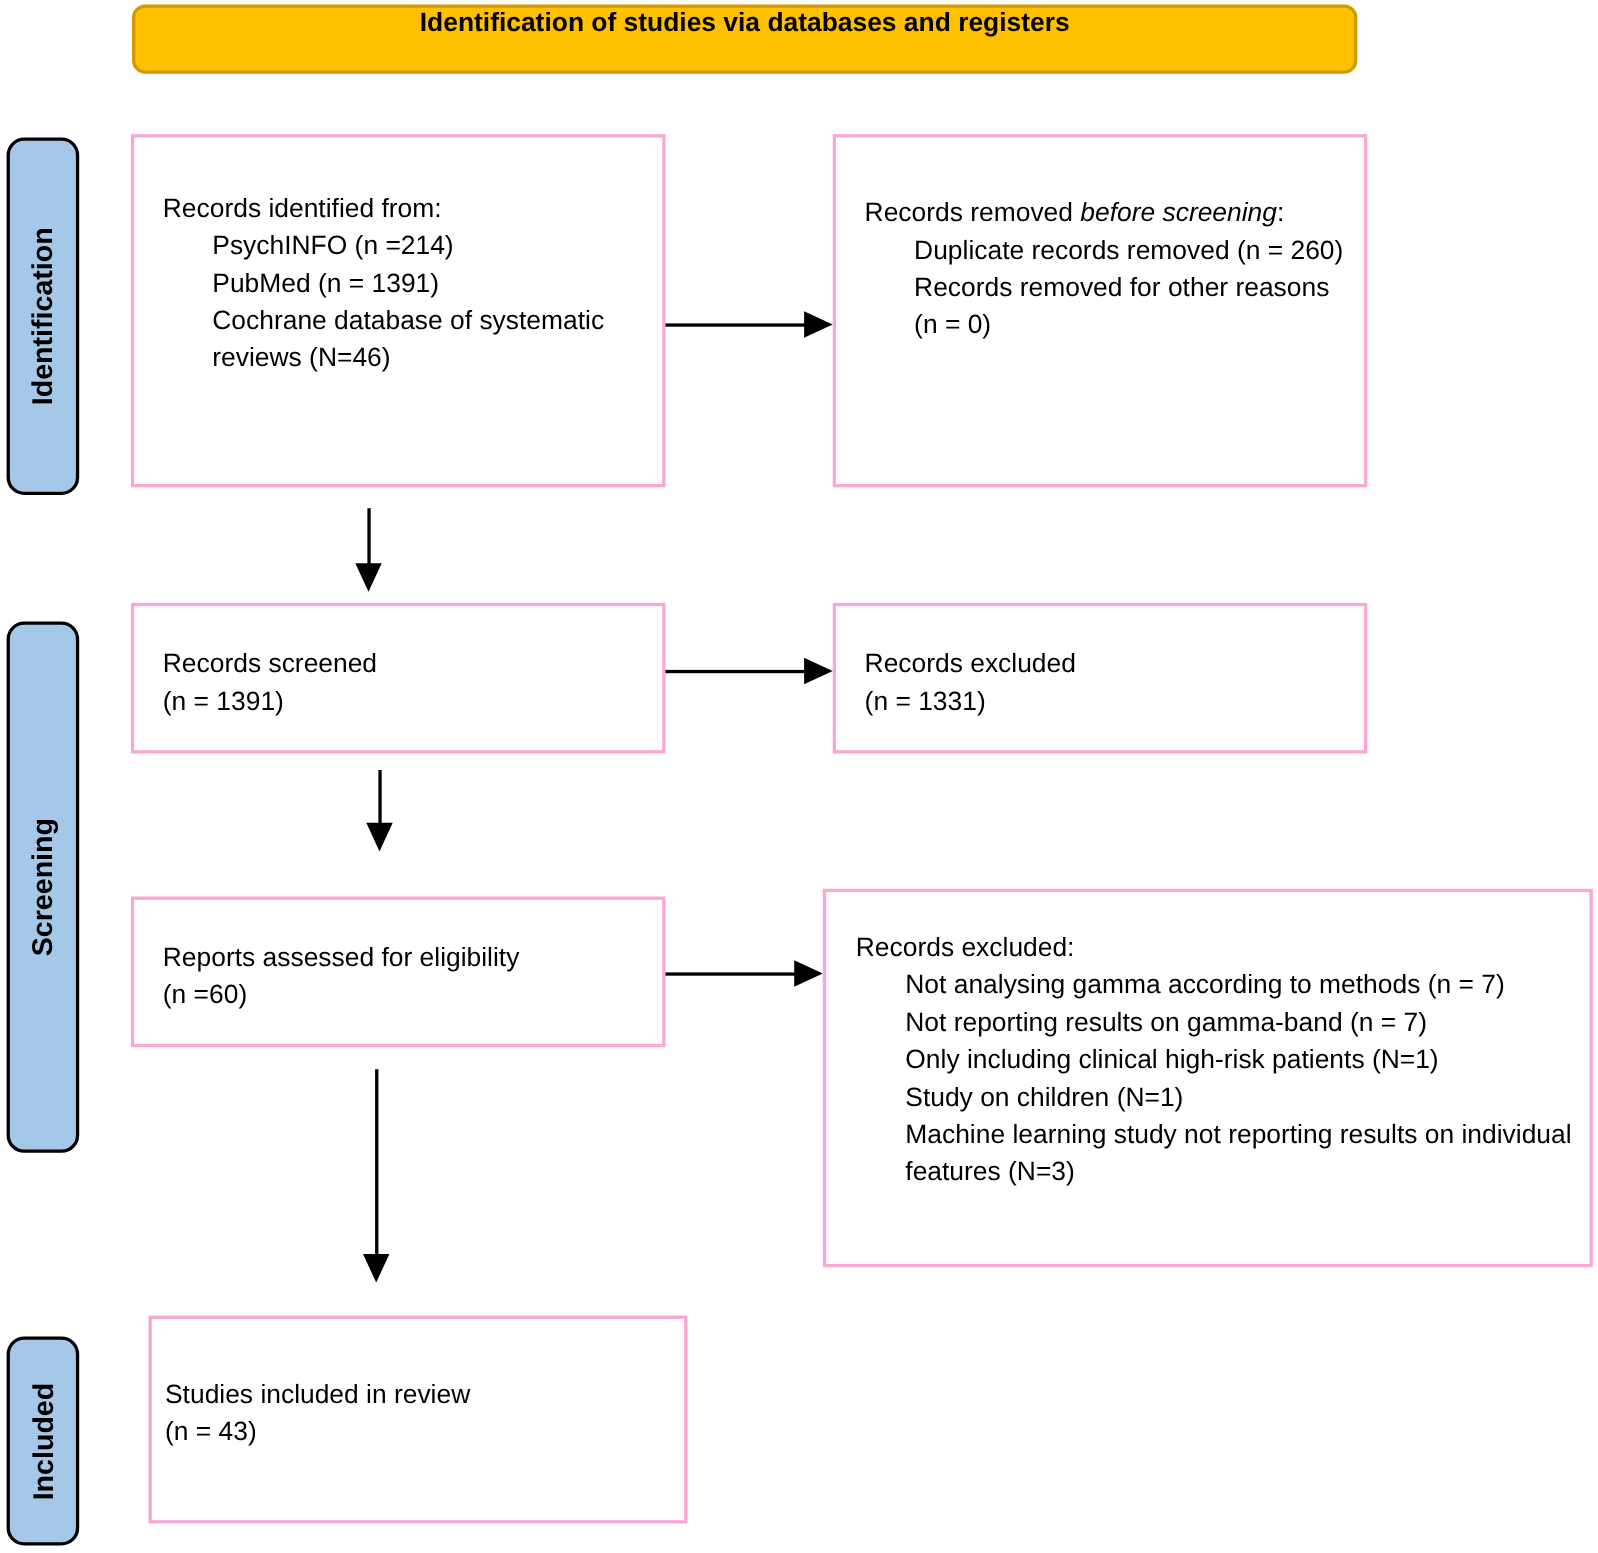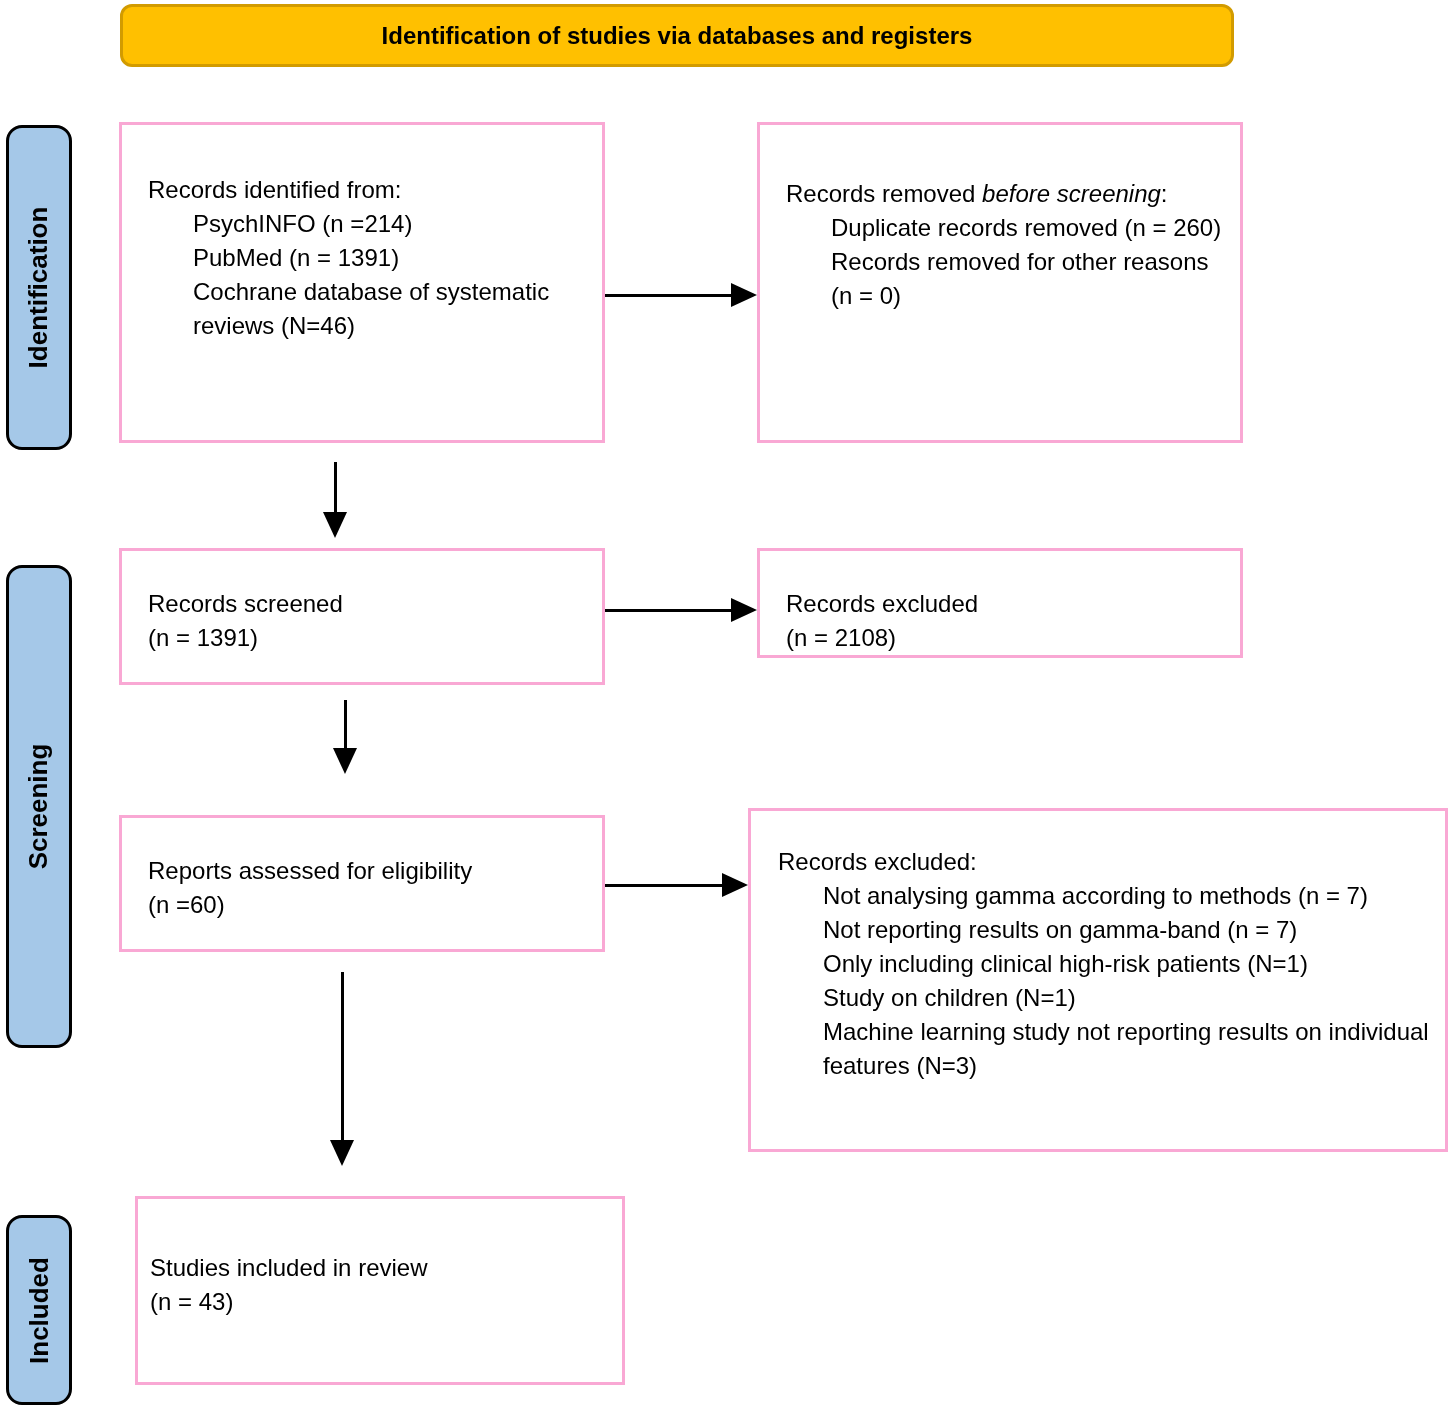--- a/index.html
+++ b/index.html
@@ -15,21 +15,21 @@
   }
 
   
   .banner {
     position: absolute;
     left: 120px; top: 4px;
     width: 1114px; height: 63px;
     background: #FFC000;
     border: 3px solid #D29B00;
     border-radius: 12px;
-    display: flex; align-items: center; justify-content: center;
+    display: flex; align-items: flex-start; justify-content: center;
     font-size: 24px; font-weight: bold;
   }
 
   
   .stage {
     position: absolute;
     left: 6px; width: 66px;
     background: #A5C8E8;
     border: 3px solid #000;
     border-radius: 16px;
@@ -49,21 +49,21 @@
     position: absolute;
     background: #fff;
     border: 3px solid #f9a8d4;
     font-size: 24px;
     line-height: 34px;
   }
   .box .indent { margin-left: 45px; }
   .box.b-identified { left: 119px; top: 122px;  width: 486px; height: 321px; padding: 48px 22px 0 26px; }
   .box.b-removed    { left: 757px; top: 122px;  width: 486px; height: 321px; padding: 52px 18px 0 26px; }
   .box.b-screened   { left: 119px; top: 548px;  width: 486px; height: 137px; padding: 36px 34px 0 26px; }
-  .box.b-excluded   { left: 757px; top: 548px;  width: 486px; height: 110px; padding: 36px 18px 0 26px; }
+  .box.b-excluded   { left: 757px; top: 548px;  width: 486px; height: 137px; padding: 36px 18px 0 26px; }
   .box.b-assessed   { left: 119px; top: 815px;  width: 486px; height: 137px; padding: 36px 22px 0 26px; }
   .box.b-reports-excluded { left: 748px; top: 808px; width: 700px; height: 344px; padding: 34px 16px 0 27px; }
   .box.b-included   { left: 135px; top: 1196px; width: 490px; height: 189px; padding: 52px 22px 0 12px; }
   .italic { font-style: italic; }
 
   
   .hline { position: absolute; height: 3px; background: #000; }
   .vline { position: absolute; width: 3px; background: #000; }
   .head-right {
     position: absolute; width: 0; height: 0;
@@ -110,21 +110,21 @@
     <div class="indent">Records removed for other reasons (n = 0)</div>
   </div>
 
   <div class="box b-screened">
     <div>Records screened</div>
     <div>(n = 1391)</div>
   </div>
 
   <div class="box b-excluded">
     <div>Records excluded</div>
-    <div>(n = 2108)</div>
+    <div>(n = 1331)</div>
   </div>
 
   <div class="box b-assessed">
     <div>Reports assessed for eligibility</div>
     <div>(n =60)</div>
   </div>
 
   <div class="box b-reports-excluded">
     <div>Records excluded:</div>
     <div class="indent">Not analysing gamma according to methods (n = 7)</div>

